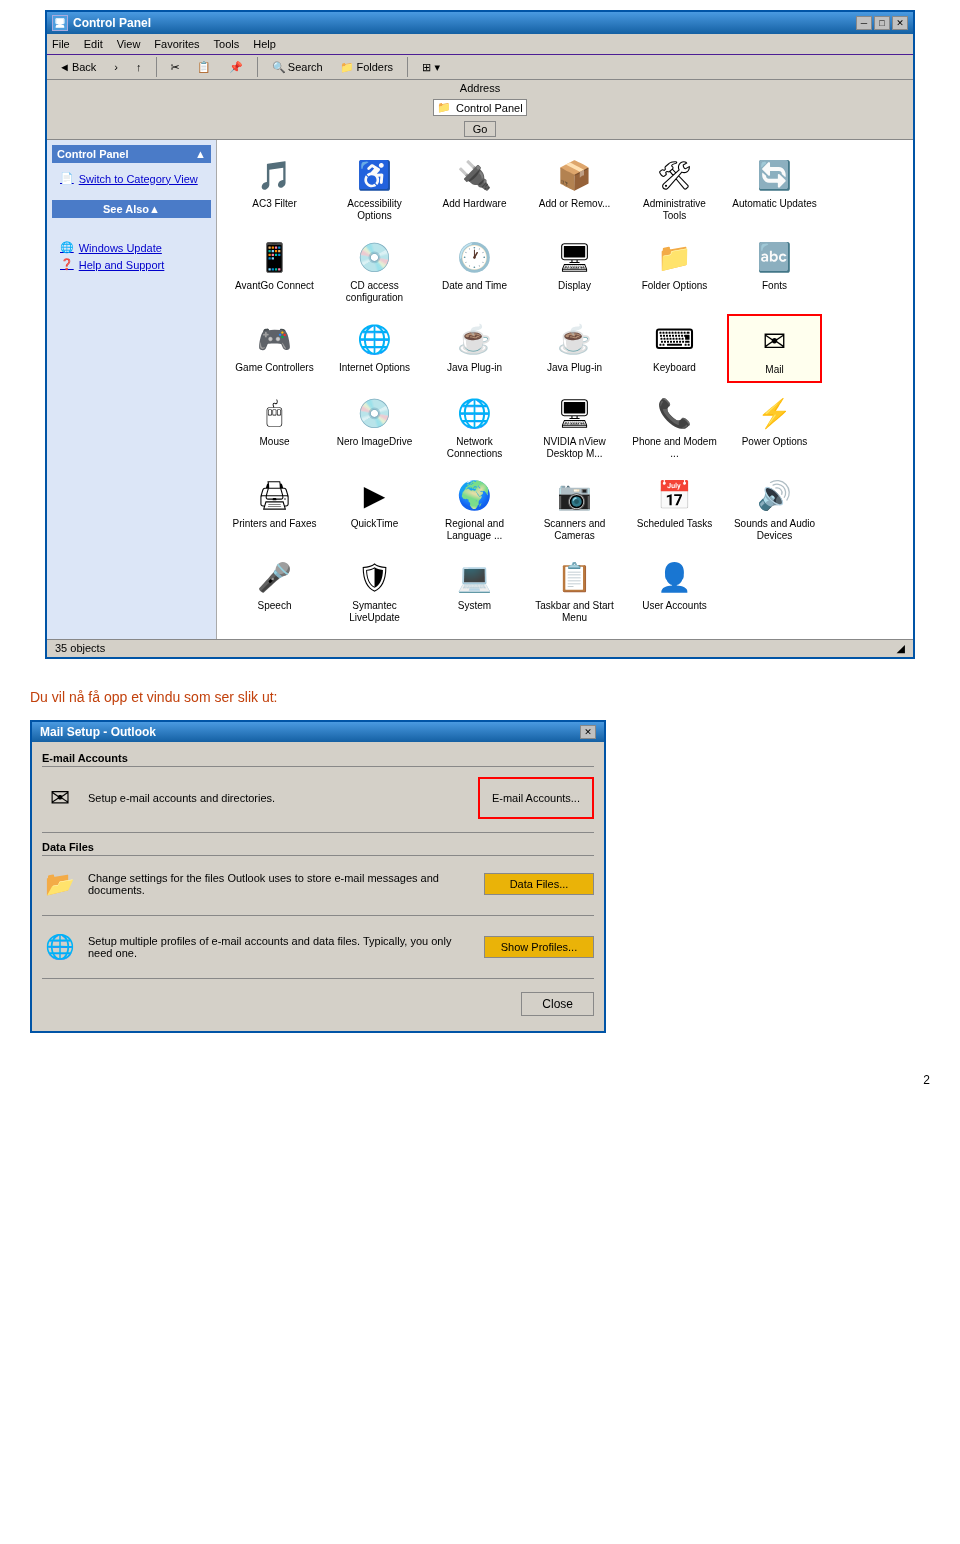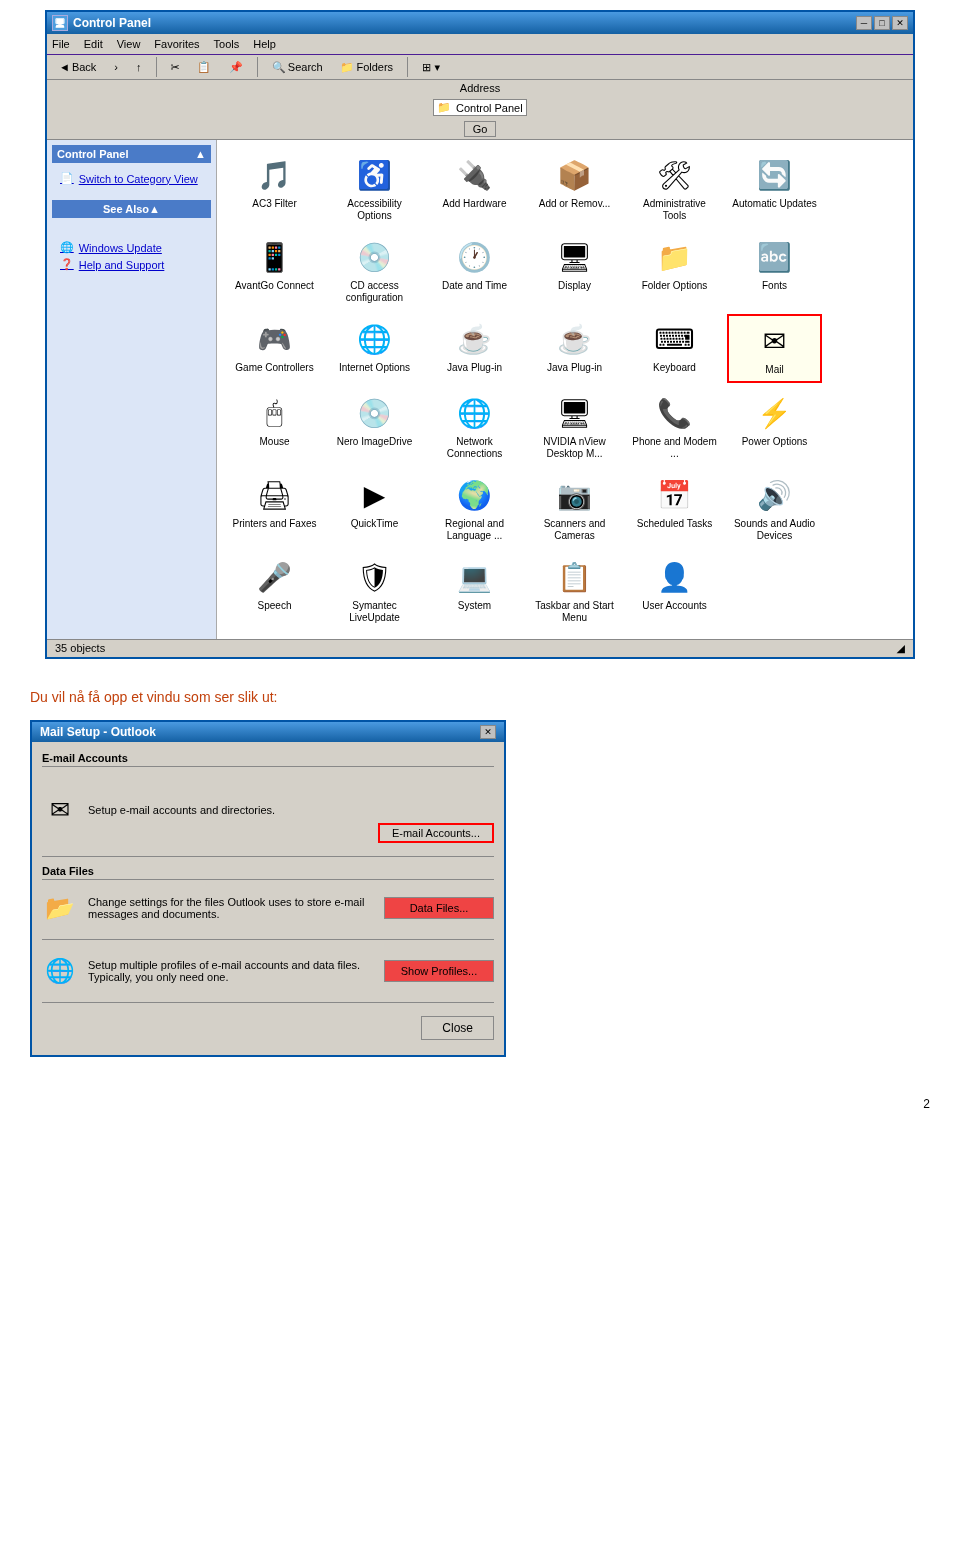--- a/index.html
+++ b/index.html
@@ -229,21 +229,21 @@
       padding: 20px 30px 15px 30px;
       font-size: 14px;
       color: #c2410c;
     }
 
     
     .dialog-overlay {
       padding: 0 30px 30px 30px;
     }
     .dialog {
-      width: 476px;
+      width: 576px;
       border: 2px solid #0054a6;
       background: #d4d0c8;
     }
     .dialog-title {
       background: linear-gradient(to bottom, #4a9ae1, #1460a3);
       color: white;
       padding: 3px 8px;
       font-size: 12px;
       font-weight: bold;
       display: flex;
@@ -279,29 +279,28 @@
       justify-content: center;
       font-size: 24px;
     }
     .dialog-text {
       flex: 1;
       font-size: 11px;
     }
     .dialog-btn {
       background: #d4d0c8;
       border: 2px solid red;
-      padding: 2px 12px;
+      padding: 13px 12px;
       font-size: 11px;
       cursor: pointer;
       white-space: nowrap;
       min-width: 110px;
-      margin-top: 46px;
     }
     .dialog-btn-normal {
-      background: #ef4444;
+      background: #eab308;
       border: 1px solid #888;
       padding: 4px 12px;
       font-size: 11px;
       cursor: pointer;
       white-space: nowrap;
       min-width: 110px;
     }
     .dialog-separator {
       height: 1px;
       background: #888;

